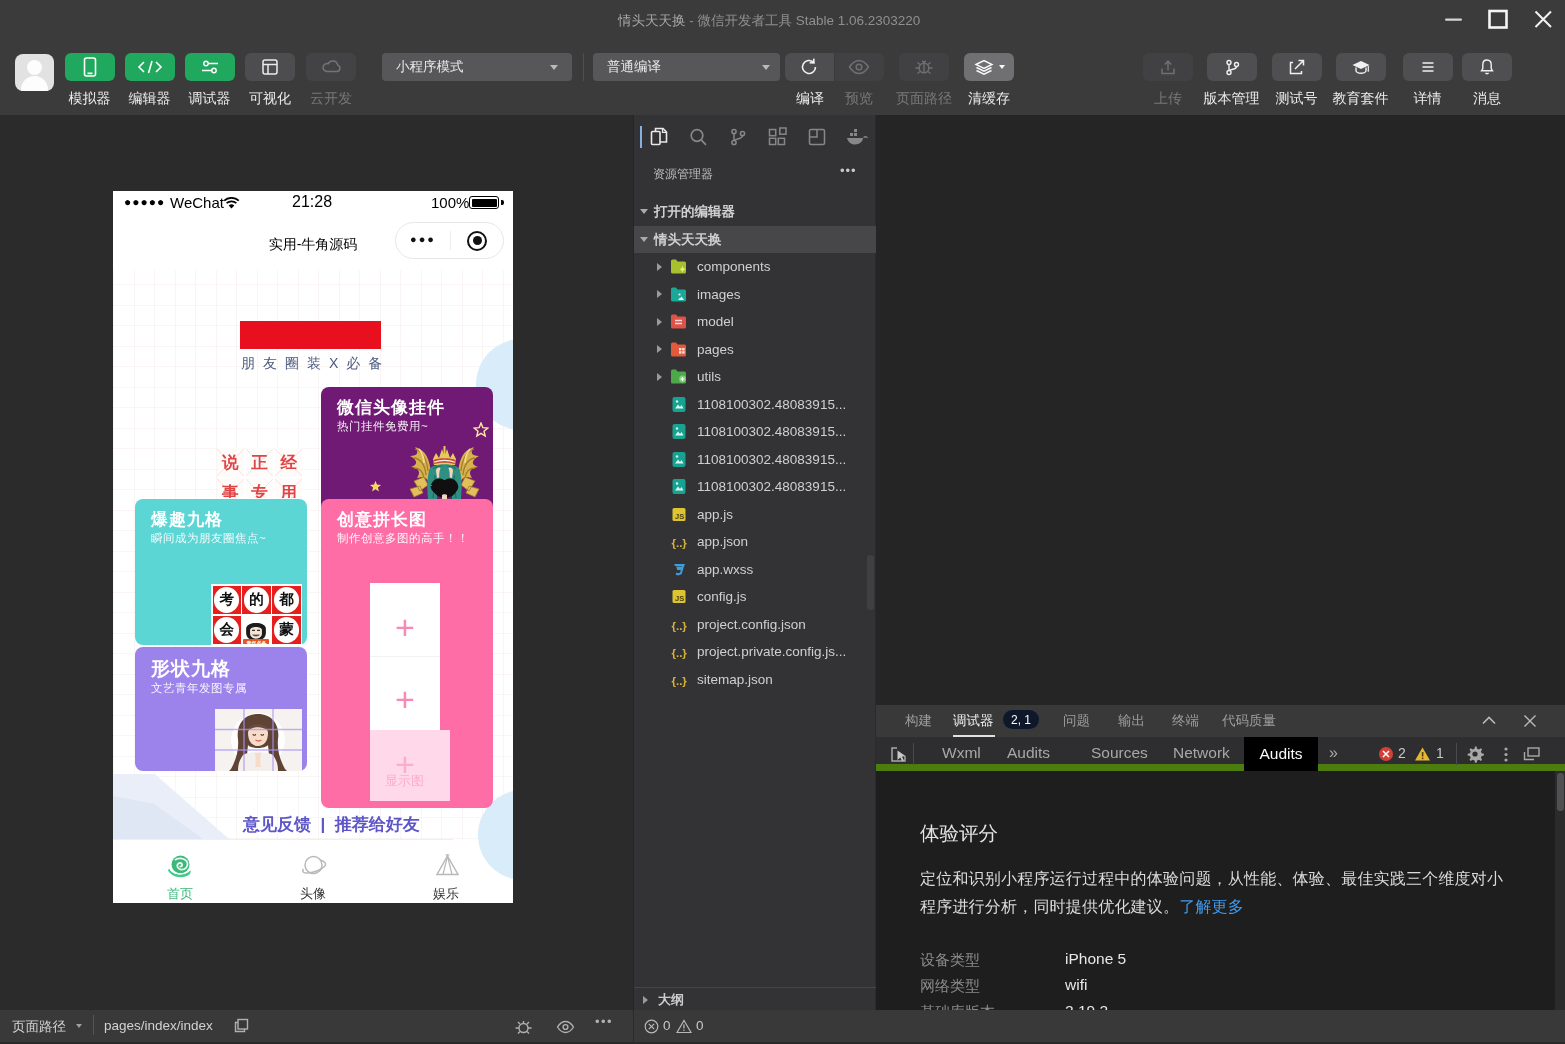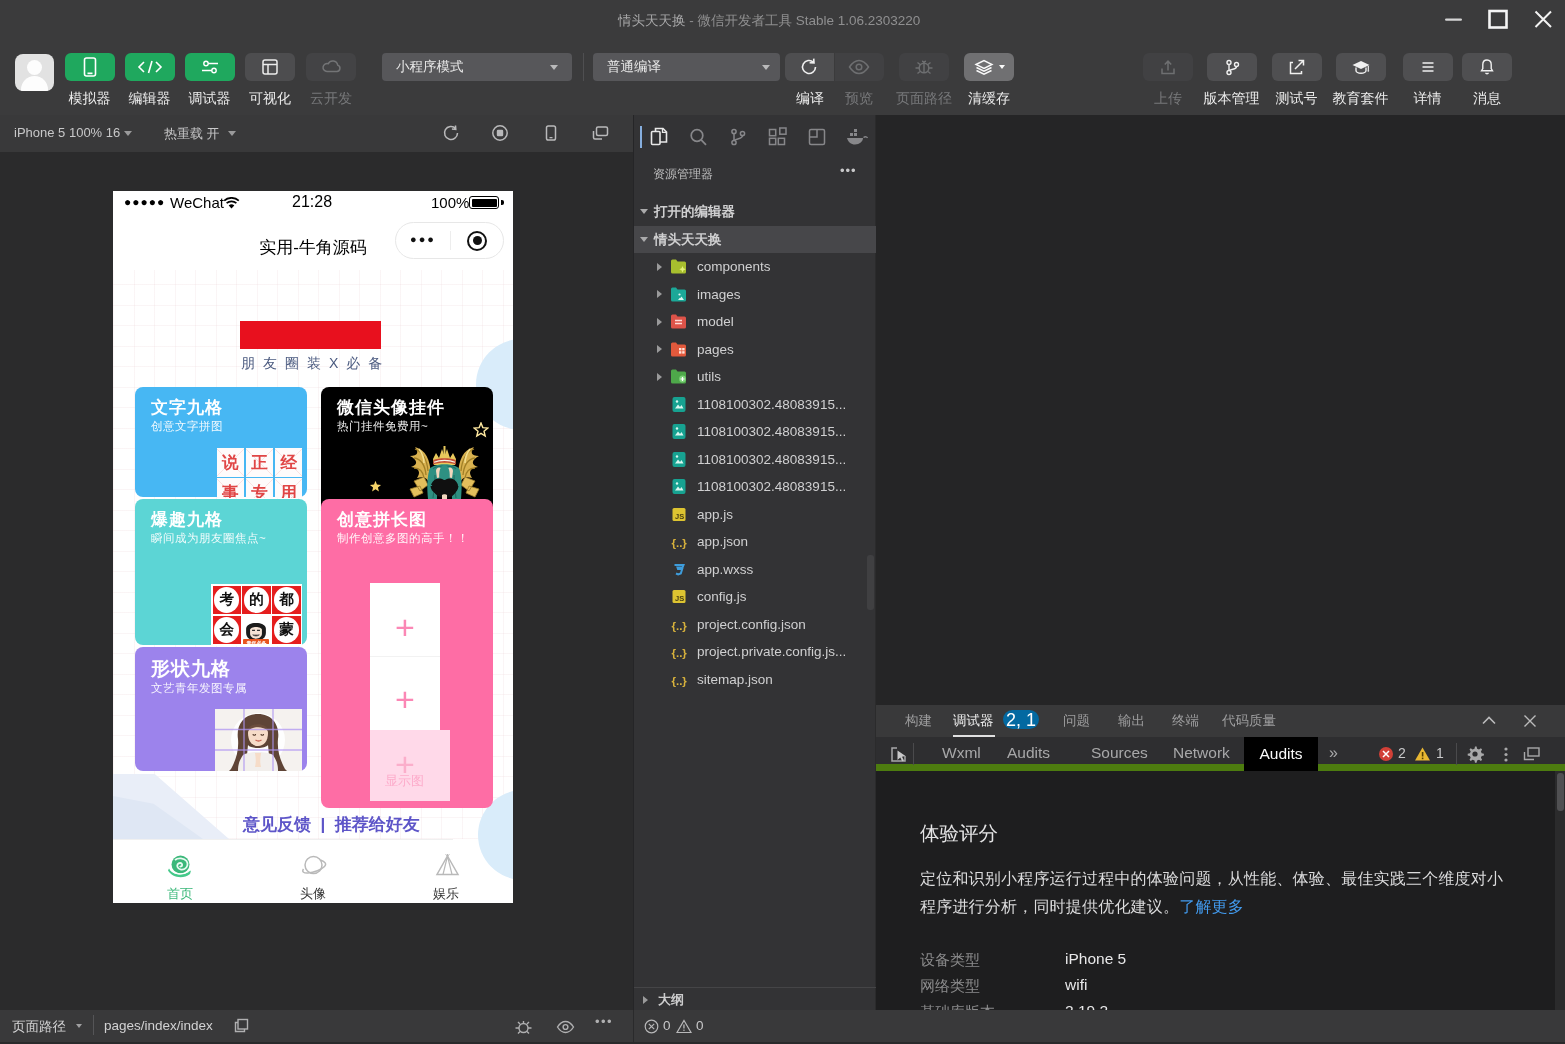--- a/index.html
+++ b/index.html
@@ -173,41 +173,20 @@
         <path d="M6.5 7 H17.5 M6.5 11 H17.5 M6.5 15 H17.5" stroke="#f0f0f0" stroke-width="1.6"></path>
       </svg>
     <div class="tlabel" style="left:1397.5px;width:60px">详情</div>
     <div class="abs" style="left:1462px;top:13px;width:50px;height:28px;background:#4f4f51;border-radius:6px"></div>
     <svg class="abs" style="left:1475px;top:16px" width="24" height="22" viewBox="0 0 24 22">
         <path d="M12 4 C9 4 7.8 6 7.8 8.5 V12.5 L6.5 14.8 H17.5 L16.2 12.5 V8.5 C16.2 6 15 4 12 4 Z" fill="none" stroke="#f0f0f0" stroke-width="1.4"></path>
         <path d="M10.6 16.8 a1.5 1.5 0 0 0 2.8 0" fill="none" stroke="#f0f0f0" stroke-width="1.4"></path>
       </svg>
     <div class="tlabel" style="left:1457px;width:60px">消息</div>
   </div>
-  <div id="simbar">
-    <div class="abs" style="left:14px;top:10px">iPhone 5 100% 16</div>
-    <div class="caret" style="left:124px;top:16px;border-top-color:#9a9a9b"></div>
-    <div class="abs" style="left:164px;top:10px">热重载 开</div>
-    <div class="caret" style="left:228px;top:16px;border-top-color:#9a9a9b"></div>
-    <svg class="abs" style="left:441px;top:8px" width="20" height="20" viewBox="0 0 20 20">
-        <path d="M16.5 10 a6.5 6.5 0 1 1 -1.9 -4.6 M14.5 2.5 L14.8 6.4 L10.9 6.1" fill="none" stroke="#b9b9ba" stroke-width="1.5"></path>
-      </svg>
-    <svg class="abs" style="left:490px;top:8px" width="20" height="20" viewBox="0 0 20 20">
-        <circle cx="10" cy="10" r="7.2" fill="none" stroke="#b9b9ba" stroke-width="1.5"></circle>
-        <rect x="6.8" y="6.8" width="6.4" height="6.4" rx="1.2" fill="#b9b9ba"></rect>
-      </svg>
-    <svg class="abs" style="left:541px;top:8px" width="20" height="20" viewBox="0 0 20 20">
-        <rect x="5.5" y="3" width="9" height="14" rx="1.8" fill="none" stroke="#b9b9ba" stroke-width="1.5"></rect>
-        <rect x="8.5" y="14" width="3" height="1.3" fill="#b9b9ba"></rect>
-      </svg>
-    <svg class="abs" style="left:589px;top:8px" width="22" height="20" viewBox="0 0 22 20">
-        <rect x="7.5" y="4" width="11" height="8.5" rx="1.5" fill="none" stroke="#b9b9ba" stroke-width="1.5"></rect>
-        <path d="M4.5 8 V14.5 a1.5 1.5 0 0 0 1.5 1.5 H13" fill="none" stroke="#b9b9ba" stroke-width="1.5"></path>
-      </svg>
-  </div>
   <div id="simarea">
     <div id="phone">
 
       <div class="abs" style="left:0;top:79px;width:400px;height:569px;background:
         repeating-linear-gradient(0deg, rgba(228,195,200,0.17) 0 1px, transparent 1px 20.5px),
         repeating-linear-gradient(90deg, rgba(228,195,200,0.17) 0 1px, transparent 1px 20.5px);"></div>
 
       <div class="abs" style="left:363px;top:148px;width:91px;height:91px;border-radius:50%;background:#d9ecfa"></div>
       <div class="abs" style="left:365px;top:599px;width:90px;height:90px;border-radius:50%;background:#d9ecfa"></div>
       <div class="abs" style="left:0;top:583px;width:116px;height:65px;background:#e9eef8;clip-path:polygon(0 0, 36% 0, 100% 100%, 0 100%)"></div>
@@ -218,35 +197,31 @@
       <svg class="abs" style="left:110px;top:6px" width="17" height="13" viewBox="0 0 17 13">
           <path d="M8.5 11.5 L5.7 8.4 a4.3 4.3 0 0 1 5.6 0 Z" fill="#000"></path>
           <path d="M3.6 6.1 a7.5 7.5 0 0 1 9.8 0 M1.2 3.6 a11 11 0 0 1 14.6 0" fill="none" stroke="#000" stroke-width="1.7"></path>
         </svg>
       <div class="abs" style="left:179px;top:2px;color:#000;font-size:16px">21:28</div>
       <div class="abs" style="left:318px;top:3px;color:#000;font-size:15px">100%</div>
       <div class="abs" style="left:356px;top:5px;width:30px;height:13px;border:1.5px solid #000;border-radius:3px"></div>
       <div class="abs" style="left:358.5px;top:7.5px;width:25px;height:8px;background:#000;border-radius:1px"></div>
       <div class="abs" style="left:388px;top:9px;width:2.5px;height:5px;background:#000;border-radius:0 2px 2px 0"></div>
 
-      <div class="abs" style="left:0;top:45px;width:400px;text-align:center;color:#000;font-size:17px">实用-牛角源码</div>
+      <div class="abs" style="left:0;top:45px;width:400px;text-align:center;color:#000;font-size:14px">实用-牛角源码</div>
       <div class="abs" style="left:282px;top:31px;width:109px;height:37px;border:1px solid #e7e7e7;border-radius:18.5px;background:#fff"></div>
       <div class="abs" style="left:297px;top:42px;color:#111;font-size:11px;letter-spacing:2px">●●●</div>
       <div class="abs" style="left:337px;top:40px;width:1px;height:19px;background:#ededed"></div>
       <div class="abs" style="left:354px;top:39.5px;width:20px;height:20px;border:2.6px solid #111;border-radius:50%"></div>
       <div class="abs" style="left:359.5px;top:45px;width:9px;height:9px;background:#111;border-radius:50%"></div>
 
       <div class="abs" style="left:127px;top:130px;width:141px;height:28px;background:#e8101e"></div>
       <div class="abs" style="left:128px;top:164px;width:150px;color:#4c5b80;font-size:14px;letter-spacing:8px;white-space:nowrap">朋友圈装X必备</div>
 
-      <div class="card" style="left:22px;top:196px;width:172px;height:110px;background:#47b7f3">
-        <div class="ct">文字九格</div>
-          <div class="cs">创意文字拼图</div>
-      </div>
-      <div class="card" style="left:208px;top:196px;width:172px;height:130px;background:#000000">
+      <div class="card" style="left:208px;top:196px;width:172px;height:130px;background:#701a75">
         <div class="ct">微信头像挂件</div>
           <div class="cs">热门挂件免费用~</div>
         <svg class="abs" style="left:79px;top:58px" width="89" height="54" viewBox="0 0 89 54">
           <path d="M31 30 C30 14 26 5 15 2 C19 7 18 11 10 11 C18 15 18 20 11 22 C19 23 21 27 17 33 C24 31 28 33 29 39 Z" fill="#d9b250"></path>
           <path d="M28 26 C27 14 23 7 15 4 M26 30 C25 20 21 14 14 13 M24 33 C23 26 19 23 14 23" stroke="#a07f26" stroke-width="1.3" fill="none"></path>
           <path d="M19 4 C22 8 24 12 24 18" stroke="#f2dd8e" stroke-width="1.6" fill="none"></path>
           <path d="M58 30 C59 14 63 5 74 2 C70 7 71 11 79 11 C71 15 71 20 78 22 C70 23 68 27 72 33 C65 31 61 33 60 39 Z" fill="#d9b250"></path>
           <path d="M61 26 C62 14 66 7 74 4 M63 30 C64 20 68 14 75 13 M65 33 C66 26 70 23 75 23" stroke="#a07f26" stroke-width="1.3" fill="none"></path>
           <path d="M70 4 C67 8 65 12 65 18" stroke="#f2dd8e" stroke-width="1.6" fill="none"></path>
           <path d="M14 36 L24 32 L28 40 L20 46 Z M10 44 L20 41 L23 48 L14 52 Z" fill="#e3bf5c" stroke="#9a7b28" stroke-width="0.8"></path>
@@ -540,21 +515,21 @@
     <div class="abs" style="left:0;top:872px;width:242px;height:23px;border-top:1px solid #454547;color:#cccccd;font-size:13px;line-height:23px">
         <span style="position:absolute;left:9px;top:7.5px;width:0;height:0;border-top:4px solid transparent;border-bottom:4px solid transparent;border-left:5px solid #9a9a9b"></span>
         <span style="position:absolute;left:24px;font-weight:bold">大纲</span>
       </div>
   </div>
   <div id="editor"></div>
   <div id="debug">
     <div class="abs" style="left:0;top:0;width:689px;height:32px;background:#39393a">
       <span class="dtab" style="left:29px">构建</span>
       <span class="dtab" style="left:77px;color:#f0f0f0">调试器</span>
-      <div class="abs" style="left:127px;top:5px;width:36px;height:19px;background:#0369a1;border-radius:10.5px;color:#fff;font-size:18px;text-align:center;line-height:21px">2, 1</div>
+      <div class="abs" style="left:127px;top:5px;width:36px;height:19px;background:#0f172a;border-radius:10.5px;color:#fff;font-size:12px;text-align:center;line-height:21px">2, 1</div>
       <div class="abs" style="left:77px;top:29.5px;width:42px;height:2px;background:#e0e0e0"></div>
       <span class="dtab" style="left:187px">问题</span>
       <span class="dtab" style="left:242px">输出</span>
       <span class="dtab" style="left:296px">终端</span>
       <span class="dtab" style="left:346px">代码质量</span>
       <svg class="abs" style="left:605px;top:9px" width="16" height="14" viewBox="0 0 16 14">
           <path d="M2 9.5 L8 3.5 L14 9.5" fill="none" stroke="#bbbbbc" stroke-width="1.6"></path>
         </svg>
       <svg class="abs" style="left:646px;top:8px" width="16" height="16" viewBox="0 0 16 16">
           <path d="M2.5 2.5 L13.5 13.5 M13.5 2.5 L2.5 13.5" stroke="#bbbbbc" stroke-width="1.4"></path>

